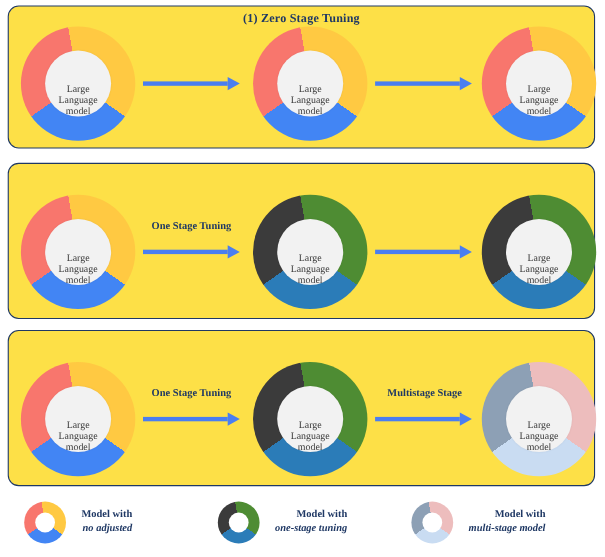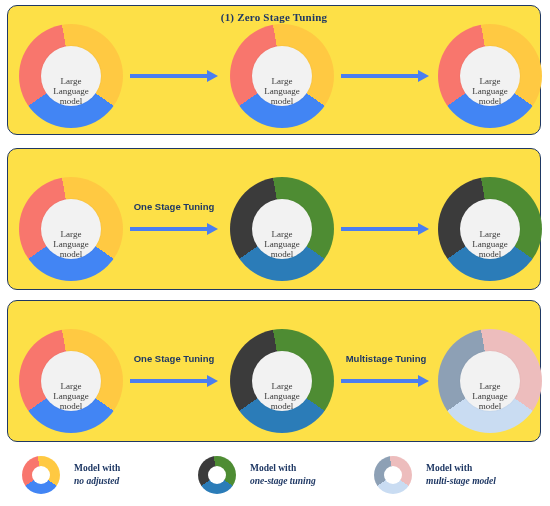--- a/index.html
+++ b/index.html
@@ -82,37 +82,38 @@
   }
   .arrow .head{
     width:0;height:0;
     border-top:6px solid transparent;
     border-bottom:6px solid transparent;
     border-left:11px solid #4a7ef0;
     flex:0 0 auto;
   }
   .arrow-label{
     position:absolute;
-    font-family:Liberation Sans, sans-serif;
+    font-family:Liberation Serif, serif;
     font-weight:bold;
     font-size:9.5px;
     color:#1f3864;
     white-space:nowrap;
     text-align:center;
   }
 
   
   #legend{
     position:absolute;
     left:0;top:448px;width:550px;height:58px;
   }
   .legend-item{
     position:absolute;
     display:flex;
     align-items:center;
+    text-align:right;
   }
   .legend-donut{
     position:relative;
     width:38px;height:38px;
     border-radius:50%;
     flex:0 0 auto;
   }
   .legend-donut .hole{
     position:absolute;
     left:10px;top:10px;width:18px;height:18px;
@@ -226,21 +227,21 @@
   </div>
 
   <div class="donut big ring-base theme-one" style="left:222px;top:28px;">
     <div class="hole">
       <span>Large</span>
       <span>Language</span>
       <span>model</span>
     </div>
   </div>
 
-  <div class="arrow-label" style="left:328px;top:52px;width:100px;">Multistage Tuning</div>
+  <div class="arrow-label" style="left:328px;top:52px;width:100px;">Multistage Stage</div>
   <div class="arrow" style="left:333px;top:74px;width:88px;">
     <div class="shaft"></div>
     <div class="head"></div>
   </div>
 
   <div class="donut big ring-base theme-multi" style="left:430px;top:28px;">
     <div class="hole">
       <span>Large</span>
       <span>Language</span>
       <span>model</span>

